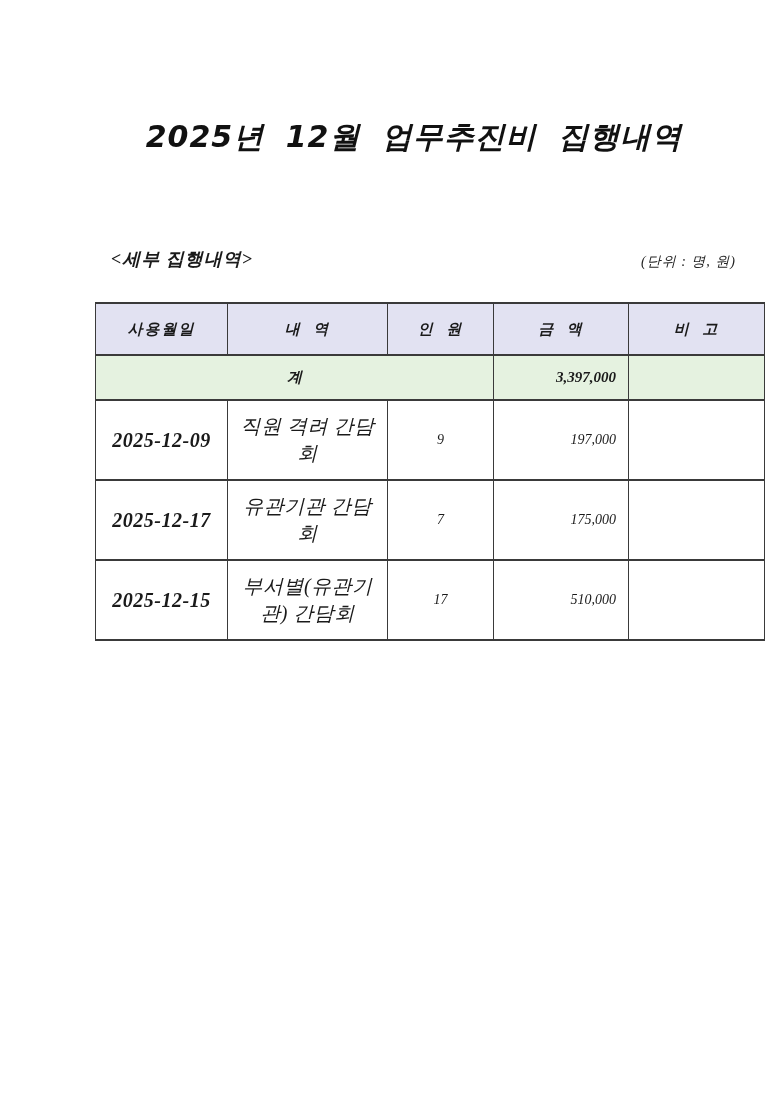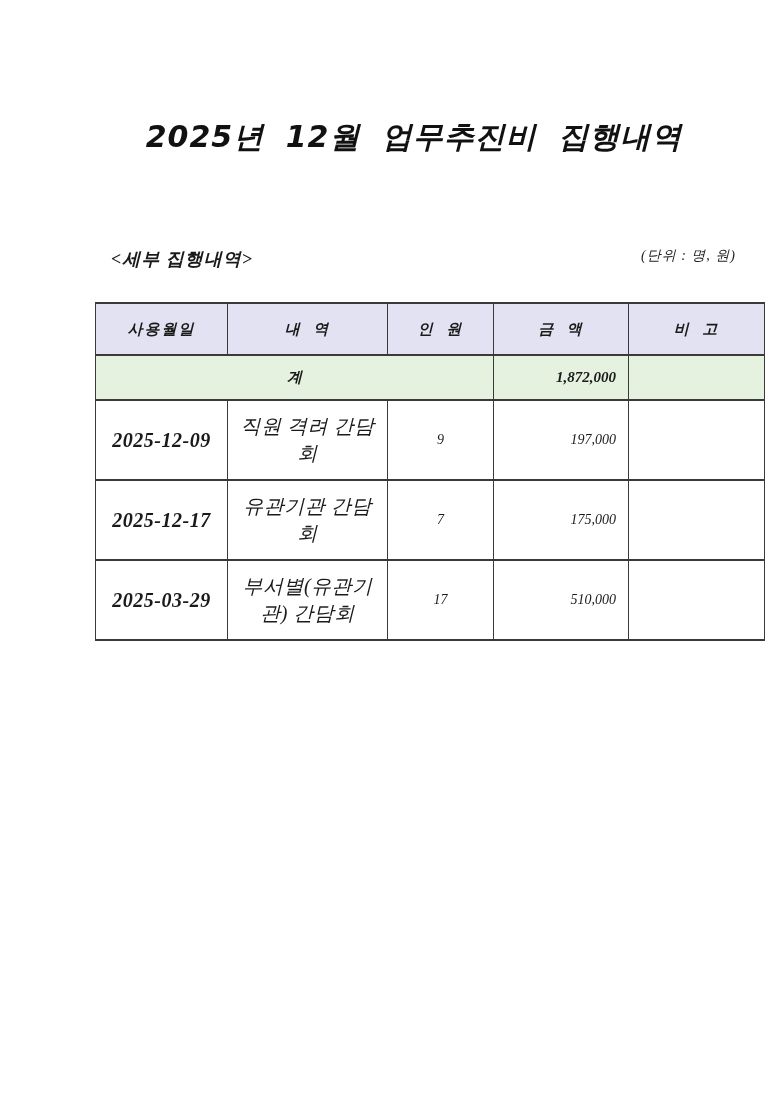--- a/index.html
+++ b/index.html
@@ -30,21 +30,21 @@
     line-height: 34px;
     letter-spacing: 1px;
     word-spacing: 10px;
     color: #111;
   }
   .meta-row {
     width: 669px;
     margin: 57px 0 7px 59px;
     display: flex;
     justify-content: space-between;
-    align-items: flex-start;
+    align-items: flex-end;
   }
   .section-label {
     font-size: 18px;
     font-weight: bold;
     letter-spacing: 1px;
     padding-left: 4px;
   }
   .unit-note {
     font-size: 14px;
     letter-spacing: 1px;
@@ -118,21 +118,21 @@
         <th>사용월일</th>
         <th>내  역</th>
         <th>인  원</th>
         <th>금  액</th>
         <th>비  고</th>
       </tr>
     </thead>
     <tbody>
       <tr class="total-row">
         <td colspan="3">계</td>
-        <td class="cell-amount">1,872,000</td>
+        <td class="cell-amount">3,397,000</td>
         <td></td>
       </tr>
     </tbody>
     <tbody>
     <tr>
       <td class="cell-date">2025-12-09</td>
       <td class="cell-desc">직원 격려 간담회</td>
       <td>9</td>
       <td class="cell-amount">197,000</td>
       <td></td>
@@ -140,21 +140,21 @@
 
     <tr>
       <td class="cell-date">2025-12-17</td>
       <td class="cell-desc">유관기관 간담회</td>
       <td>7</td>
       <td class="cell-amount">175,000</td>
       <td></td>
     </tr>
 
     <tr>
-      <td class="cell-date">2025-03-29</td>
+      <td class="cell-date">2025-12-15</td>
       <td class="cell-desc">부서별(유관기관) 간담회</td>
       <td>17</td>
       <td class="cell-amount">510,000</td>
       <td></td>
     </tr>
 
 
   </tbody>
   </table>
 

